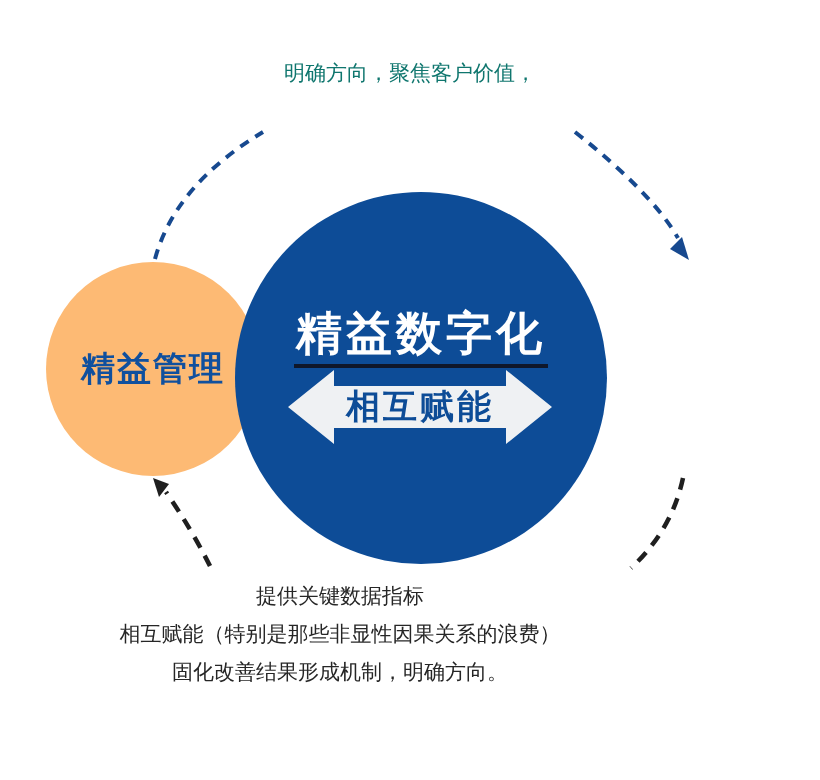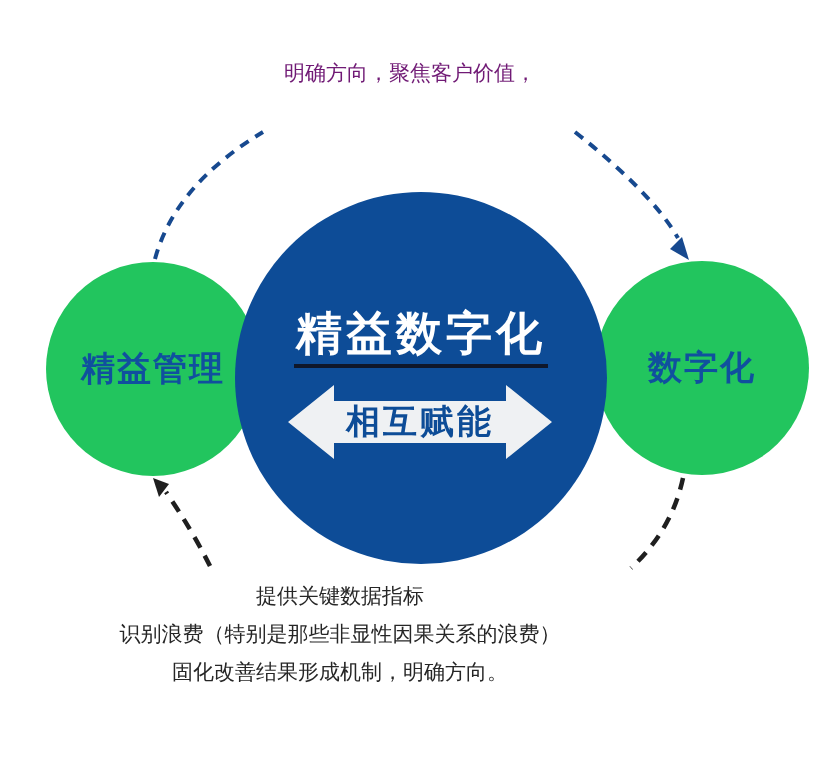--- a/index.html
+++ b/index.html
@@ -16,40 +16,40 @@
   }
 
   
   .top-note {
     position: absolute;
     top: 54px; left: 0;
     width: 820px;
     text-align: center;
     font-size: 21px;
     line-height: 38px;
-    color: #701a75;
+    color: #0f766e;
     z-index: 4;
   }
   .bottom-note {
     position: absolute;
     top: 577px; left: 0;
     width: 680px;
     text-align: center;
     font-size: 21px;
     line-height: 38px;
     color: #262626;
     z-index: 4;
   }
 
   
   .gray-circle {
     position: absolute;
     width: 214px; height: 214px;
     border-radius: 50%;
-    background: #22c55e;
+    background: #fdba74;
     display: flex;
     align-items: center;
     justify-content: center;
     z-index: 1;
   }
   .gray-circle.left  { left: 46px;  top: 262px; }
   .gray-circle.right { left: 595px; top: 261px; }
   .gray-circle .label {
     font-size: 34px;
     font-weight: bold;
@@ -78,21 +78,21 @@
     line-height: 46px;
     font-weight: bold;
     letter-spacing: 4px;
     color: #ffffff;
     border-bottom: 4px solid #0f172a;
     padding: 0 2px 8px 2px;
     white-space: nowrap;
   }
   .mutual-arrow {
     position: absolute;
-    left: 53px; top: 193px;
+    left: 53px; top: 178px;
     width: 264px; height: 74px;
   }
   .mutual-arrow svg { position: absolute; inset: 0; }
   .mutual-arrow .arrow-label {
     position: absolute;
     left: 0; top: 0;
     width: 100%; height: 100%;
     display: flex;
     align-items: center;
     justify-content: center;
@@ -131,23 +131,20 @@
 <div class="canvas">
 
   <div class="top-note">
     <div>明确方向，聚焦客户价值，</div>
   </div>
 
   <div class="gray-circle left">
     <span class="label">精益管理</span>
   </div>
 
-  <div class="gray-circle right">
-    <span class="label">数字化</span>
-  </div>
 
   <div class="blue-circle">
     <div class="center-title-wrap">
       <span class="center-title">精益数字化</span>
     </div>
     <div class="mutual-arrow">
       <svg viewBox="0 0 264 74" aria-hidden="true">
         <polygon points="0,37 46,0 46,16 218,16 218,0 264,37 218,74 218,58 46,58 46,74" fill="#eff1f3"></polygon>
       </svg>
       <span class="arrow-label">相互赋能</span>
@@ -160,17 +157,17 @@
     <path class="dash-blue" d="M 575 132 Q 652 193 678 238"></path>
     <polygon class="head-blue" points="670,249 682,237 689,260"></polygon>
 
     <path class="dash-black" d="M 683 478 Q 672 530 631 568"></path>
     <path class="dash-black" d="M 210 566 Q 192 530 166 492"></path>
     <polygon class="head-black" points="153,478 169,484 159,497"></polygon>
   </svg>
 
   <div class="bottom-note">
     <div>提供关键数据指标</div>
-    <div>识别浪费（特别是那些非显性因果关系的浪费）</div>
+    <div>相互赋能（特别是那些非显性因果关系的浪费）</div>
     <div>固化改善结果形成机制，明确方向。</div>
   </div>
 
 </div>
 
 </body></html>

